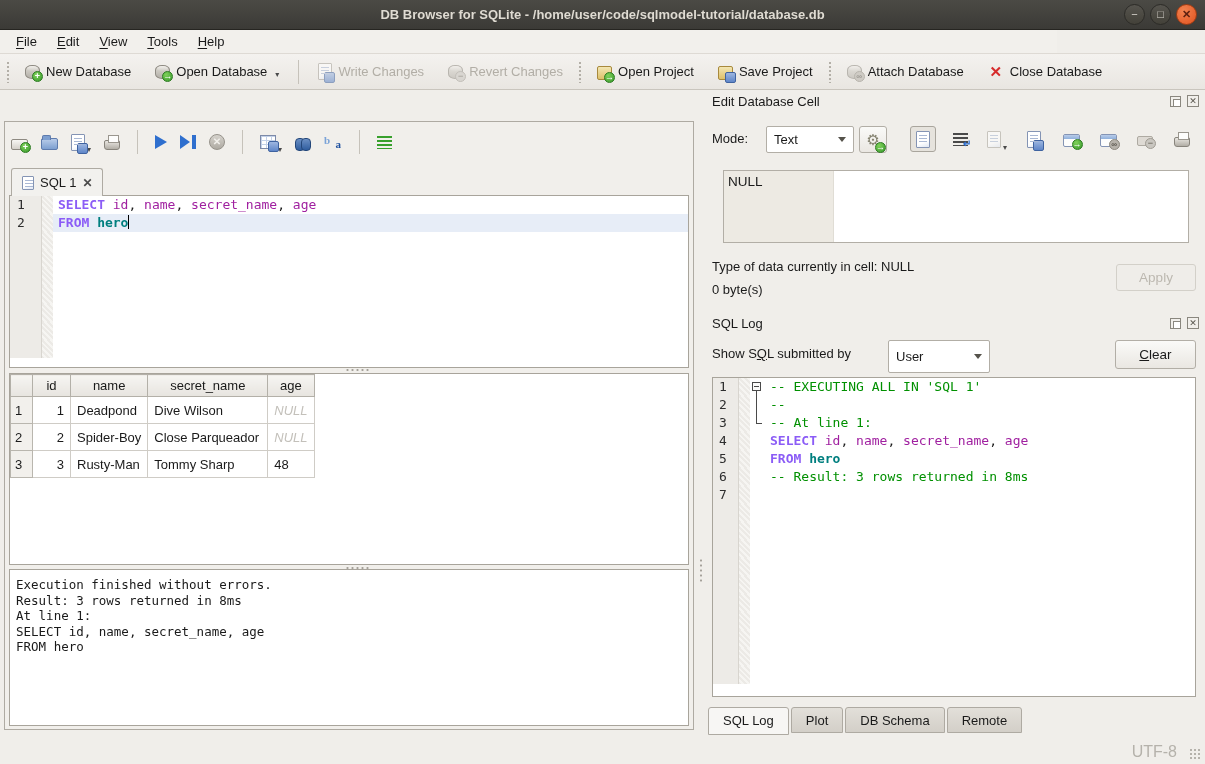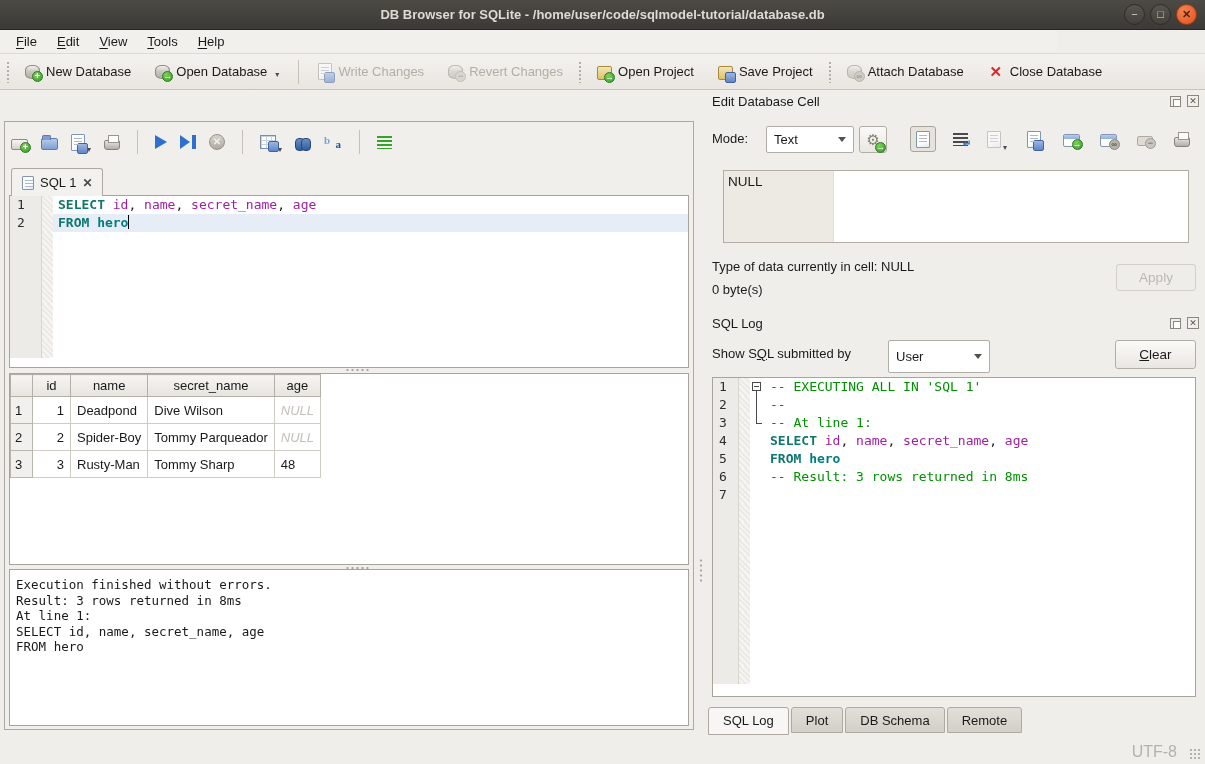--- a/index.html
+++ b/index.html
@@ -104,21 +104,21 @@
   .subtab .i-doc { width:12px; height:14px; }
 
   .editor-box { position:absolute; left:4px; top:73px; width:680px; height:173px; border:1px solid #a8a49b; background:#fff; display:flex; flex-direction:column; overflow:hidden; }
   .code-area { font-family:"DejaVu Sans Mono", monospace; font-size:13px; }
   .code-line { display:flex; height:18px; line-height:18px; white-space:pre; }
   .code-line .ln { width:32px; flex:none; text-align:left; padding-left:7px; background:#edebe7; color:#2e2e2e; border-right:1px solid #d8d5cf; }
   .code-line .fold { width:11px; flex:none; background:repeating-linear-gradient(45deg,#eceae6 0 2px,#f6f5f2 2px 4px); position:relative; }
   .code-line .txt { flex:1; padding-left:5px; }
   .code-line.current .txt { background:#e7edf7; }
   .caret { display:inline-block; width:1px; height:14px; background:#000; vertical-align:-2px; }
-  .kw { color:#0f766e; font-weight:bold;text-align:right; }
+  .kw { color:#8b5cf6; font-weight:bold;text-align:right; }
   .fld { color:#a020a0; }
   .pl { color:#1a1a1a; }
   .tbl { color:#007f7f; font-weight:bold; }
   .cm { color:#009000; }
 
   .hsplit-dots { position:absolute; width:26px; height:4px;
     background-image:radial-gradient(circle,#a5a19a 1px,transparent 1.2px); background-size:5px 4px; left:340px; }
 
   .table-box { position:absolute; left:4px; top:251px; width:680px; height:192px; border:1px solid #a8a49b; background:#fff; overflow:hidden; }
   table.results { border-collapse:collapse; font-size:13px; }
@@ -351,21 +351,21 @@
               <td class="rownum">1</td>
               <td class="num ">1</td>
               <td class="">Deadpond</td>
               <td class="">Dive Wilson</td>
               <td class="isnull">NULL</td>
             </tr>
             <tr>
               <td class="rownum">2</td>
               <td class="num ">2</td>
               <td class="">Spider-Boy</td>
-              <td class="">Tommy Parqueador</td>
+              <td class="">Close Parqueador</td>
               <td class="isnull">NULL</td>
             </tr>
             <tr>
               <td class="rownum">3</td>
               <td class="num ">3</td>
               <td class="">Rusty-Man</td>
               <td class="">Tommy Sharp</td>
               <td class="">48</td>
             </tr>
           </tbody>

